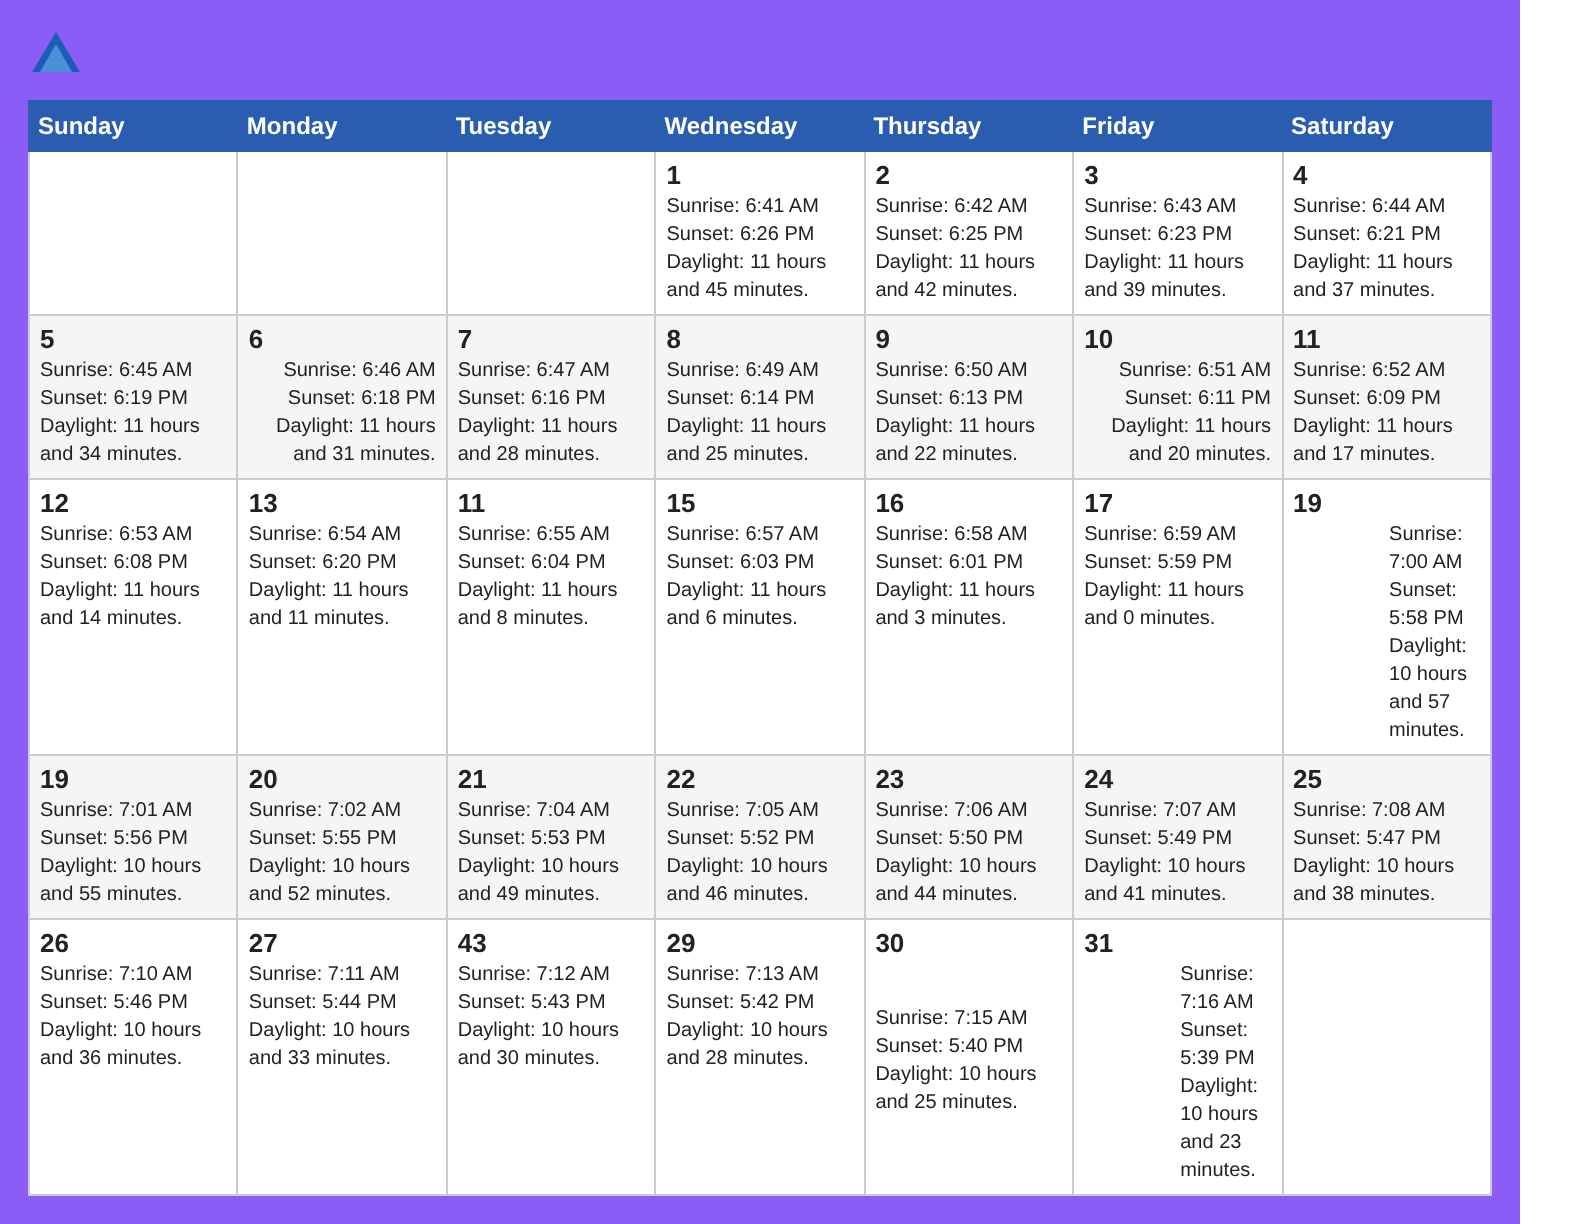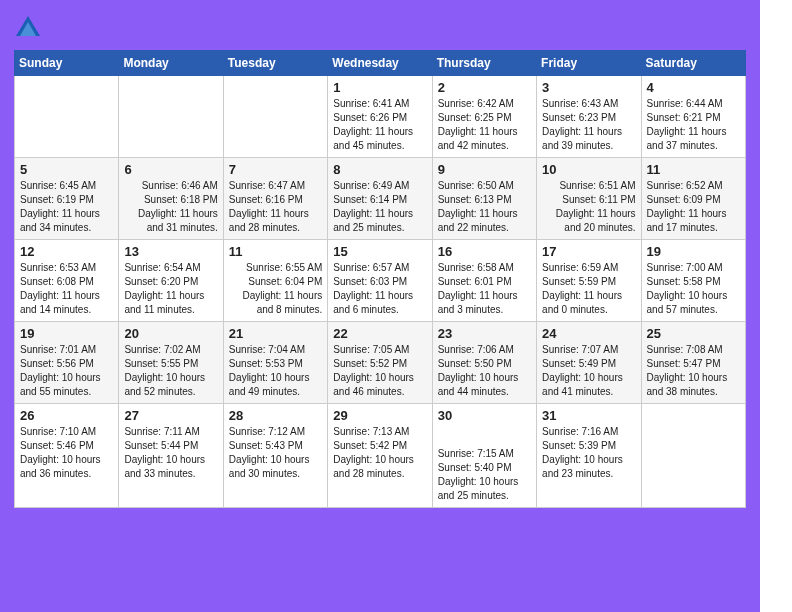--- a/index.html
+++ b/index.html
@@ -231,21 +231,21 @@
           </td>
           <td>
             <span class="day-number">13</span>
             <div class="day-info" style="white-space: pre-line;">Sunrise: 6:54 AM
 Sunset: 6:20 PM
 Daylight: 11 hours
 and 11 minutes.</div>
           </td>
           <td>
             <span class="day-number">11</span>
-            <div class="day-info" style="white-space: pre-line; text-align: right;">Sunrise: 6:55 AM
+            <div class="day-info" style="white-space: pre-line;">Sunrise: 6:55 AM
 Sunset: 6:04 PM
 Daylight: 11 hours
 and 8 minutes.</div>
           </td>
           <td>
             <span class="day-number">15</span>
             <div class="day-info" style="white-space: pre-line;">Sunrise: 6:57 AM
 Sunset: 6:03 PM
 Daylight: 11 hours
 and 6 minutes.</div>
@@ -259,21 +259,21 @@
           </td>
           <td>
             <span class="day-number">17</span>
             <div class="day-info" style="white-space: pre-line;">Sunrise: 6:59 AM
 Sunset: 5:59 PM
 Daylight: 11 hours
 and 0 minutes.</div>
           </td>
           <td>
             <span class="day-number">19</span>
-            <div class="day-info" style="white-space: pre-line;">Sunrise: 7:00 AM
+            <div class="day-info" style="white-space: pre-line; margin-left: 48px;">Sunrise: 7:00 AM
 Sunset: 5:58 PM
 Daylight: 10 hours
 and 57 minutes.</div>
           </td>
         </tr>
         <tr>
           <td>
             <span class="day-number">19</span>
             <div class="day-info" style="white-space: pre-line;">Sunrise: 7:01 AM
 Sunset: 5:56 PM
@@ -332,21 +332,21 @@
 and 36 minutes.</div>
           </td>
           <td>
             <span class="day-number">27</span>
             <div class="day-info" style="white-space: pre-line;">Sunrise: 7:11 AM
 Sunset: 5:44 PM
 Daylight: 10 hours
 and 33 minutes.</div>
           </td>
           <td>
-            <span class="day-number">28</span>
+            <span class="day-number">43</span>
             <div class="day-info" style="white-space: pre-line;">Sunrise: 7:12 AM
 Sunset: 5:43 PM
 Daylight: 10 hours
 and 30 minutes.</div>
           </td>
           <td>
             <span class="day-number">29</span>
             <div class="day-info" style="white-space: pre-line;">Sunrise: 7:13 AM
 Sunset: 5:42 PM
 Daylight: 10 hours
@@ -354,21 +354,21 @@
           </td>
           <td>
             <span class="day-number">30</span>
             <div class="day-info" style="white-space: pre-line; margin-top: 24px;">Sunrise: 7:15 AM
 Sunset: 5:40 PM
 Daylight: 10 hours
 and 25 minutes.</div>
           </td>
           <td>
             <span class="day-number">31</span>
-            <div class="day-info" style="white-space: pre-line;">Sunrise: 7:16 AM
+            <div class="day-info" style="white-space: pre-line; margin-left: 48px;">Sunrise: 7:16 AM
 Sunset: 5:39 PM
 Daylight: 10 hours
 and 23 minutes.</div>
           </td>
           <td class="empty-cell"></td>
         </tr>
       </tbody>
   </table>
 </div>
 

